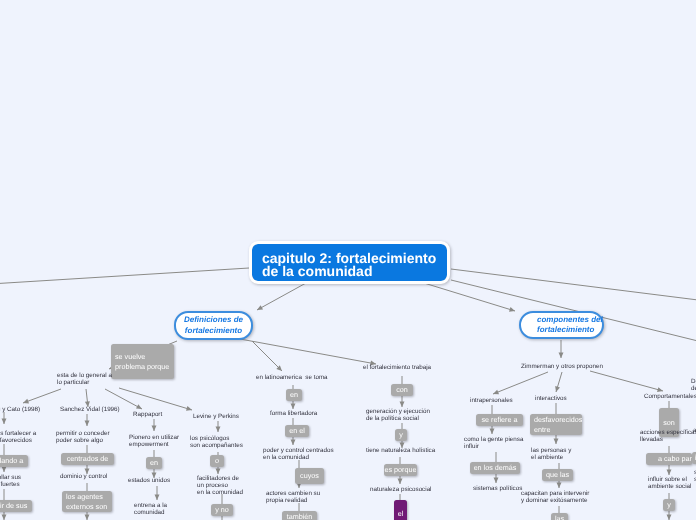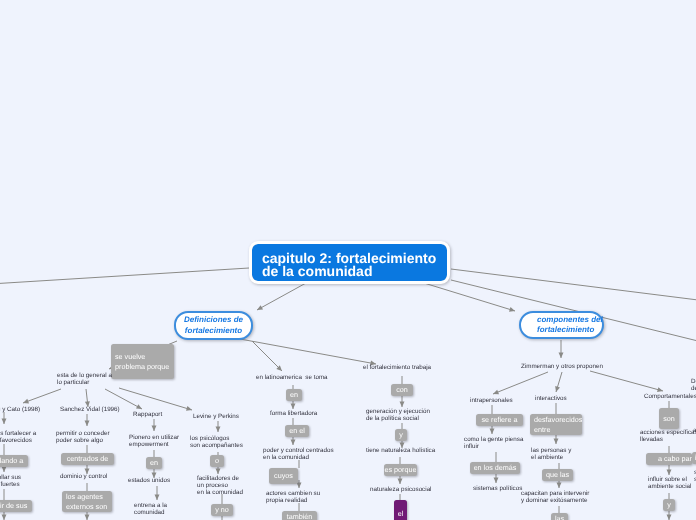--- a/index.html
+++ b/index.html
@@ -268,33 +268,33 @@
       <div class="node rel-node" style="left: 61px; top: 453px; width: 53px; height: 12px; background: rgb(170, 170, 170); color: rgb(255, 255, 255);">centrados de</div>
       <div class="node rel-node left" style="left: 62px; top: 491px; width: 50px; height: 21px; background: rgb(170, 170, 170); color: rgb(255, 255, 255);">los agentes
 externos son</div>
       <div class="node rel-node" style="left: 146px; top: 457px; width: 16px; height: 12px; background: rgb(170, 170, 170); color: rgb(255, 255, 255);">en</div>
       <div class="node rel-node" style="left: 210px; top: 455px; width: 14px; height: 12px; background: rgb(170, 170, 170); color: rgb(255, 255, 255);">o</div>
       <div class="node rel-node" style="left: 211px; top: 504px; width: 22px; height: 12px; background: rgb(170, 170, 170); color: rgb(255, 255, 255);">y no</div>
       <div class="node rel-node left" style="left: 111px; top: 344px; width: 63px; height: 35px; background: rgb(170, 170, 170); color: rgb(255, 255, 255);">se vuelve
 problema porque</div>
       <div class="node rel-node" style="left: 286px; top: 389px; width: 16px; height: 12px; background: rgb(170, 170, 170); color: rgb(255, 255, 255);">en</div>
       <div class="node rel-node" style="left: 285px; top: 425px; width: 24px; height: 12px; background: rgb(170, 170, 170); color: rgb(255, 255, 255);">en el</div>
-      <div class="node rel-node" style="left: 269px; top: 468px; width: 29px; height: 16px; background: rgb(170, 170, 170); color: rgb(255, 255, 255);">cuyos</div>
+      <div class="node rel-node" style="left: 295px; top: 468px; width: 29px; height: 16px; background: rgb(170, 170, 170); color: rgb(255, 255, 255);">cuyos</div>
       <div class="node rel-node" style="left: 282px; top: 511px; width: 35px; height: 12px; background: rgb(170, 170, 170); color: rgb(255, 255, 255);">también</div>
       <div class="node rel-node" style="left: 391px; top: 384px; width: 22px; height: 12px; background: rgb(170, 170, 170); color: rgb(255, 255, 255);">con</div>
       <div class="node rel-node" style="left: 395px; top: 429px; width: 12px; height: 12px; background: rgb(170, 170, 170); color: rgb(255, 255, 255);">y</div>
       <div class="node rel-node" style="left: 384px; top: 464px; width: 33px; height: 12px; background: rgb(170, 170, 170); color: rgb(255, 255, 255);">es porque</div>
       <div class="node rel-node" style="left: 394px; top: 500px; width: 13px; height: 28px; background: #701a75; color: rgb(255, 255, 255);">el</div>
       <div class="node rel-node" style="left: 468px; top: 414px; width: 47px; height: 12px; background: rgb(170, 170, 170); color: rgb(255, 255, 255); margin-left: 8px;">se refiere a</div>
       <div class="node rel-node" style="left: 470px; top: 462px; width: 50px; height: 12px; background: rgb(170, 170, 170); color: rgb(255, 255, 255);">en los demás</div>
       <div class="node rel-node left" style="left: 530px; top: 414px; width: 52px; height: 21px; background: rgb(170, 170, 170); color: rgb(255, 255, 255);">desfavorecidos
 entre</div>
       <div class="node rel-node" style="left: 542px; top: 469px; width: 31px; height: 12px; background: rgb(170, 170, 170); color: rgb(255, 255, 255);">que las</div>
       <div class="node rel-node" style="left: 551px; top: 513px; width: 17px; height: 12px; background: rgb(170, 170, 170); color: rgb(255, 255, 255);">las</div>
-      <div class="node rel-node" style="left: 659px; top: 408px; width: 20px; height: 21px; background: rgb(170, 170, 170); color: rgb(255, 255, 255);">son</div>
+      <div class="node rel-node" style="left: 659px; top: 408px; width: 20px; height: 29px; background: rgb(170, 170, 170); color: rgb(255, 255, 255);">son</div>
       <div class="node rel-node" style="left: 646px; top: 453px; width: 46px; height: 12px; background: rgb(170, 170, 170); color: rgb(255, 255, 255); padding-left: 16px;">a cabo para</div>
       <div class="node rel-node" style="left: 663px; top: 499px; width: 12px; height: 12px; background: rgb(170, 170, 170); color: rgb(255, 255, 255);">y</div>
       <div class="node rel-node" style="left: 692px; top: 452px; width: 28px; height: 12px; background: rgb(170, 170, 170); color: rgb(255, 255, 255);">implica</div>
       <div class="node text-node" style="left: 57px; top: 373px; color: rgb(49, 49, 61);">esta de lo general a
 lo particular</div>
       <div class="node text-node" style="left: -18px; top: 407px; color: rgb(49, 49, 61);">Musitu y Cato (1998)</div>
       <div class="node text-node" style="left: -20px; top: 431px; color: rgb(49, 49, 61);">su fin es fortalecer a
 los desfavorecidos</div>
       <div class="node text-node" style="left: -20px; top: 475px; color: rgb(49, 49, 61);">desarrollar sus
 puntos fuertes</div>

